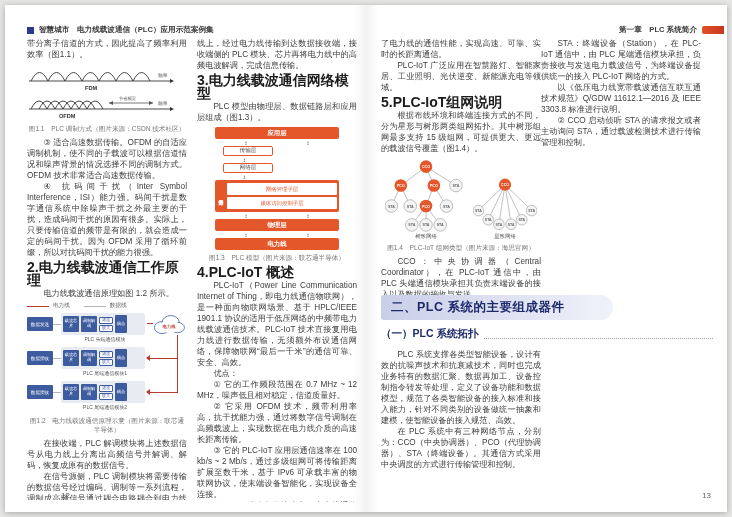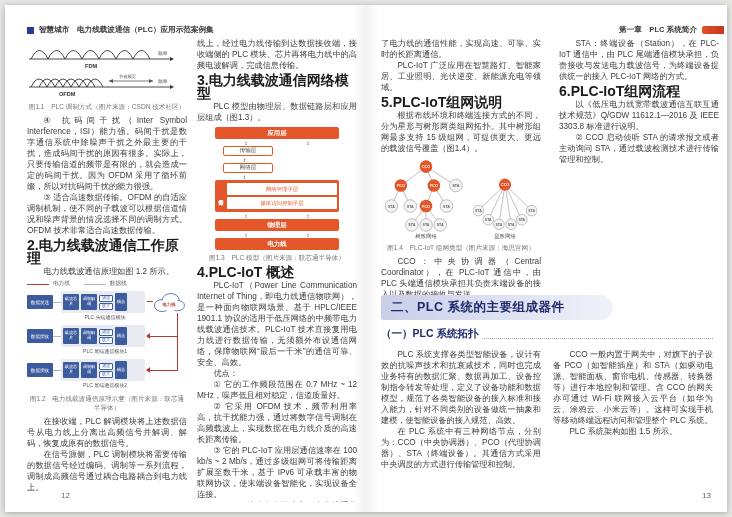--- a/index.html
+++ b/index.html
@@ -101,20 +101,21 @@
 
 <div class="spread">
 
   <div class="page page-left">
     <div class="hdr hdr-l">
       <span class="hdr-sq"></span>
       <span>智慧城市　电力线载波通信（PLC）应用示范案例集</span>
     </div>
 
     <div class="col" style="left:22px;top:33px;height:462px;">
+      <p class="p noind">带分离子信道的方式，因此提高了频率利用效率（图1.1）。</p>
 
       <div class="fig11">
         <svg width="160" height="58" viewBox="0 0 160 58">
           <path d="M4 18 Q12.5 1 21 18 M21 18 Q29.5 1 38 18 M38 18 Q46.5 1 55 18 M55 18 Q63.5 1 72 18 M72 18 Q80.5 1 89 18 M89 18 Q97.5 1 106 18 M106 18 Q114.5 1 123 18" fill="none" stroke="#333" stroke-width="0.9"></path>
           <line x1="2" y1="18" x2="144" y2="18" stroke="#333" stroke-width="0.9"></line>
           <path d="M147 18 l-4 -2 v4 z" fill="#333"></path>
           <text x="131" y="14" class="axlbl">频率</text>
           <text x="58" y="27" class="wavelbl">FDM</text>
 
           <path d="M4 46 Q12 30 20 46 M12 46 Q20 30 28 46 M20 46 Q28 30 36 46 M28 46 Q36 30 44 46 M36 46 Q44 30 52 46 M44 46 Q52 30 60 46 M52 46 Q60 30 68 46 M60 46 Q68 30 76 46" fill="none" stroke="#333" stroke-width="0.9"></path>
@@ -122,22 +123,22 @@
           <path d="M147 46 l-4 -2 v4 z" fill="#333"></path>
           <line x1="82" y1="40" x2="126" y2="40" stroke="#555" stroke-width="0.8"></line>
           <path d="M82 40 l4 -2 v4 z M126 40 l-4 -2 v4 z" fill="#555"></path>
           <text x="92" y="37" class="savelbl">节省频宽</text>
           <text x="131" y="42" class="axlbl">频率</text>
           <text x="32" y="55" class="wavelbl">OFDM</text>
         </svg>
       </div>
       <div class="cap">图1.1　PLC 调制方式（图片来源：CSDN 技术社区）</div>
 
+      <p class="p">③ 适合高速数据传输。OFDM 的自适应调制机制，使不同的子载波可以根据信道情况和噪声背景的情况选择不同的调制方式。OFDM 技术非常适合高速数据传输。</p>
       <p class="p">④ 抗码间干扰（Inter Symbol Interference，ISI）能力强。码间干扰是数字通信系统中除噪声干扰之外最主要的干扰，造成码间干扰的原因有很多。实际上，只要传输信道的频带是有限的，就会造成一定的码间干扰。因为 OFDM 采用了循环前缀，所以对抗码间干扰的能力很强。</p>
-      <p class="p">③ 适合高速数据传输。OFDM 的自适应调制机制，使不同的子载波可以根据信道情况和噪声背景的情况选择不同的调制方式。OFDM 技术非常适合高速数据传输。</p>
       <div class="bh">2.电力线载波通信工作原理</div>
       <p class="p">电力线载波通信原理如图 1.2 所示。</p>
 
       <div class="fig12">
         <div class="f12-legend">
           <span class="leg-line leg-red"></span>
           <span>电力线</span>
           <span class="leg-line leg-gray"></span>
           <span>数据线</span>
         </div>
@@ -348,38 +349,33 @@
             <div class="f14-label">星形网络</div>
           </div>
         </div>
         <div class="cap">图1.4　PLC-IoT 组网类型（图片来源：海思官网）</div>
       </div>
 
       <p class="p">CCO：中央协调器（Central Coordinator），在 PLC-IoT 通信中，由 PLC 头端通信模块承担其负责末端设备的接入以及数据的接收与发送。</p>
 
     </div>
 
-    <div class="col" style="left:193px;top:33px;height:257px;">
+    <div class="col" style="left:175px;top:33px;height:257px;">
       <p class="p">STA：终端设备（Station），在 PLC-IoT 通信中，由 PLC 尾端通信模块承担，负责接收与发送电力载波信号，为终端设备提供统一的接入 PLC-IoT 网络的方式。</p>
-      <div class="bh">6.PLC-IoT组网流程</div>
       <p class="p">以《低压电力线宽带载波通信互联互通技术规范》Q/GDW 11612.1—2016 及 IEEE 3303.8 标准进行说明。</p>
       <p class="p">② CCO 启动侦听 STA 的请求报文或者主动询问 STA，通过载波检测技术进行传输管理和控制。</p>
     </div>
 
     <div class="sec2">二、PLC 系统的主要组成器件</div>
     <div class="sub1">
       <span class="sub1-t">（一）PLC 系统拓扑</span>
       <span class="leader"></span>
     </div>
 
     <div class="col" style="left:15px;top:344px;height:148px;">
       <p class="p">PLC 系统支撑各类型智能设备，设计有效的抗噪声技术和抗衰减技术，同时也完成业务特有的数据汇聚、数据再加工、设备控制指令转发等处理，定义了设备功能和数据模型，规范了各类智能设备的接入标准和接入能力，针对不同类别的设备做统一抽象和建模，使智能设备的接入规范、高效。</p>
       <p class="p">在 PLC 系统中有三种网络节点，分别为：CCO（中央协调器）、PCO（代理协调器）、STA（终端设备）。其通信方式采用中央调度的方式进行传输管理和控制。</p>
     </div>
 
-    <div class="col" style="left:187px;top:344px;height:148px;">
-      <p class="p">CCO 一般内置于网关中，对旗下的子设备 PCO（如智能插座）和 STA（如驱动电源、智能面板、窗帘电机、传感器、转换器等）进行本地控制和管理。含 CCO 的网关亦可通过 Wi-Fi 联网接入云平台（如华为云、涂鸦云、小米云等）。这样可实现手机等移动终端远程访问和管理整个 PLC 系统。</p>
-      <p class="p">PLC 系统架构如图 1.5 所示。</p>
-    </div>
 
     <div class="pagenum pn-r">13</div>
   </div>
 </div>
 
 </body></html>

